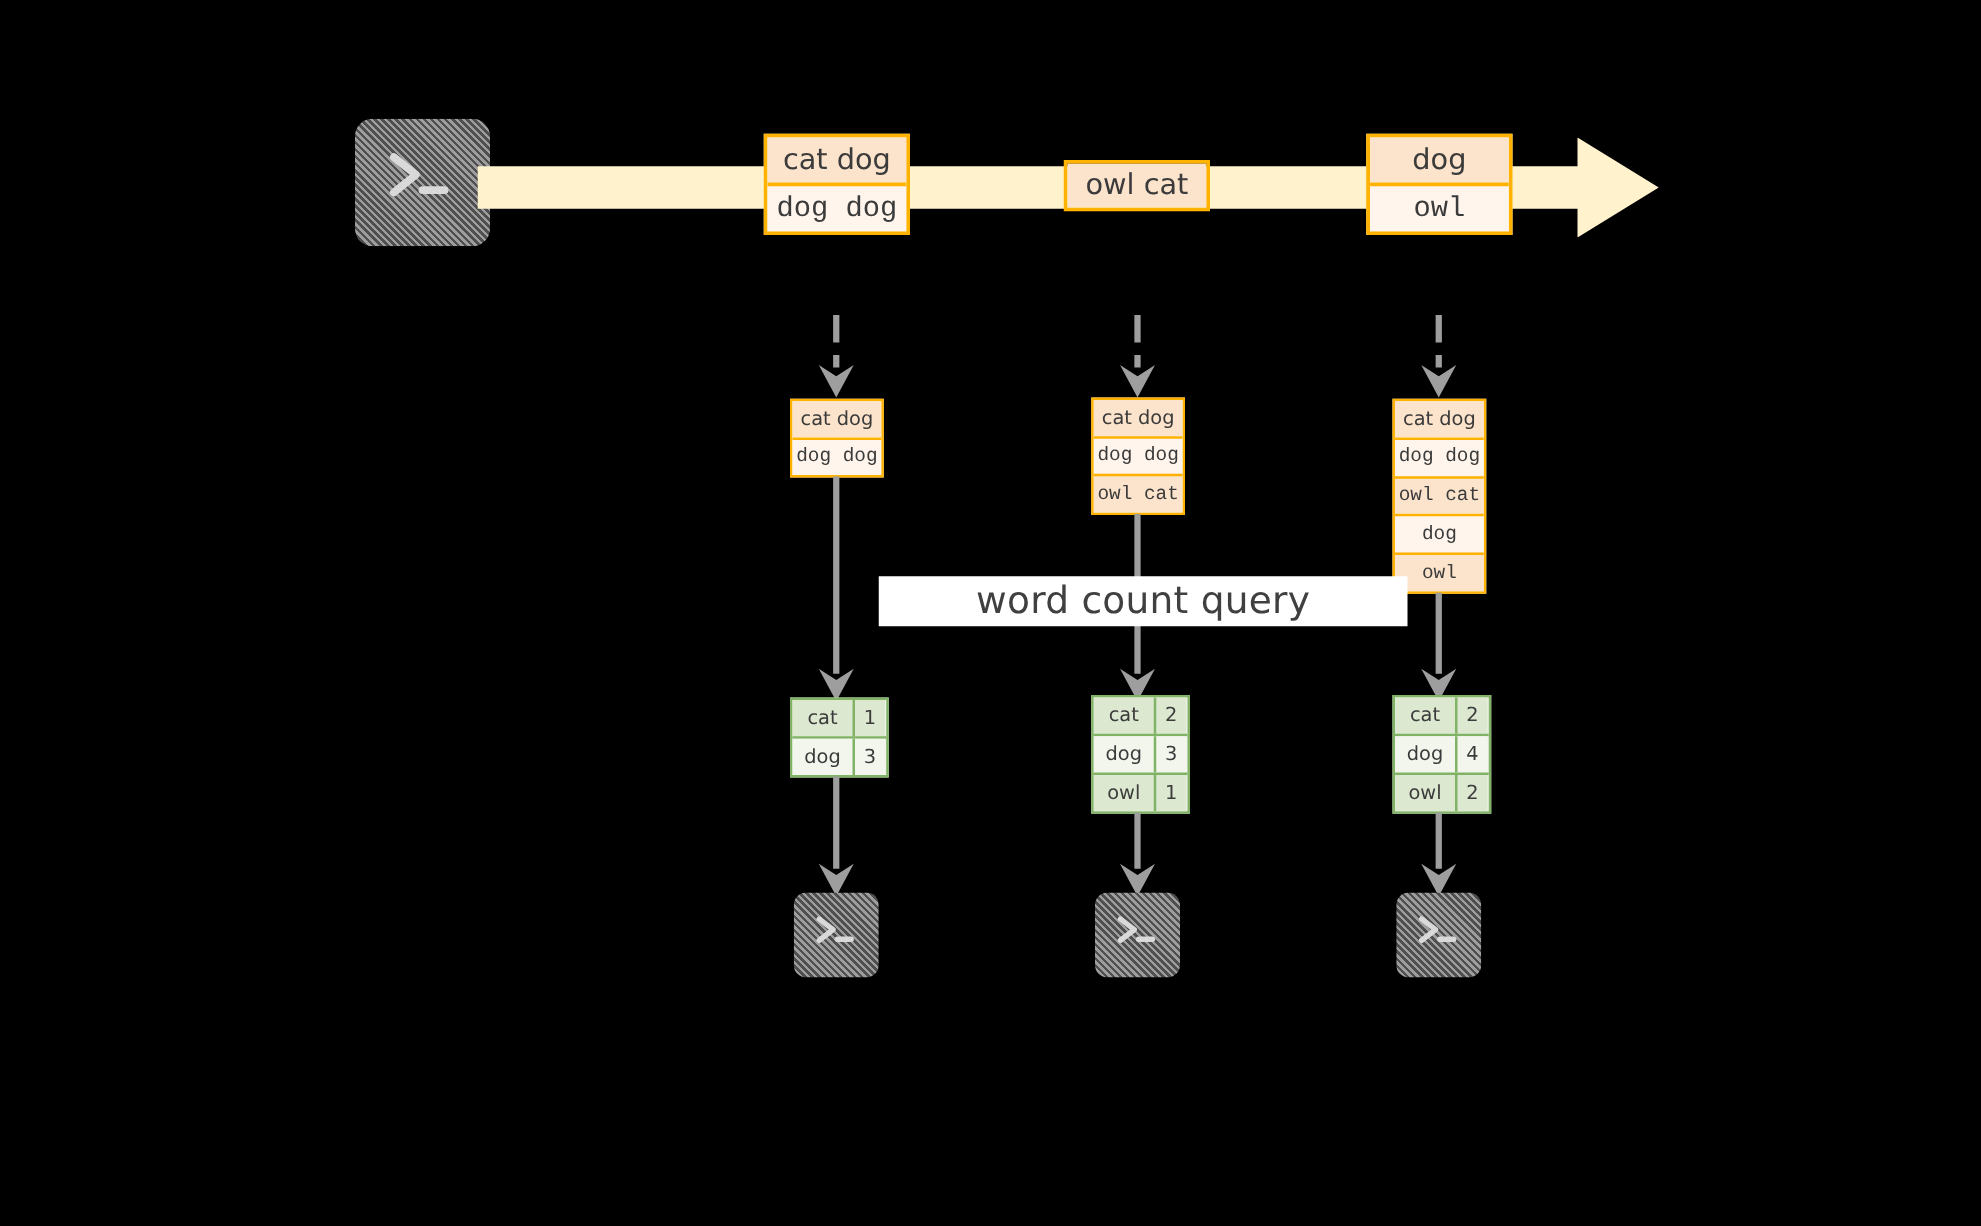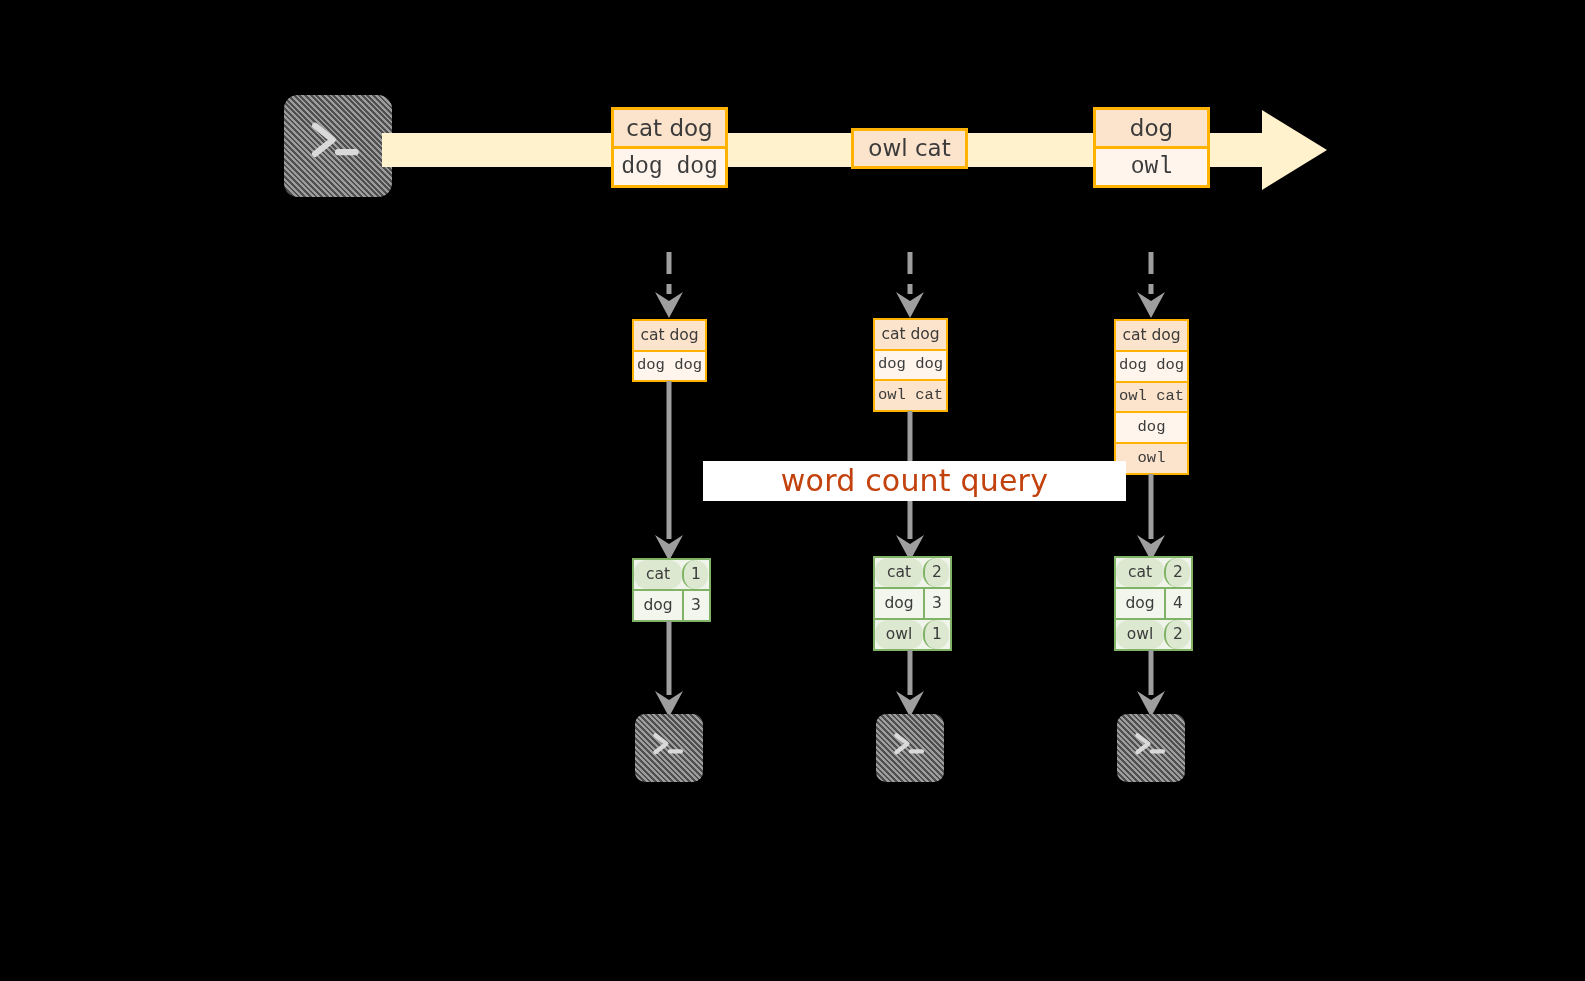--- a/index.html
+++ b/index.html
@@ -71,34 +71,34 @@
   .gtable .grow{
     flex:1 1 auto;display:flex;
   }
   .gtable .grow + .grow{border-top:2.5px solid #81B366;}
   .gtable .gc{
     display:flex;align-items:center;justify-content:center;
     font-size:15.5px;color:#3b3b3b;box-sizing:border-box;line-height:1;
   }
   .gtable .gc.word{width:48px;}
   .gtable .gc.num{width:26px;border-left:2.5px solid #81B366;}
-  .gtable .grow.dark .gc{background:#DCE8D0;border-radius:13px;}
+  .gtable .grow.dark .gc{background:#DCE8D0;}
   .gtable .grow.light .gc{background:#F2F6ED;}
 
   
   .varrow{position:absolute;}
   .varrow svg{display:block;}
 
   
   .band{
     position:absolute;background:#FFFFFF;
     display:flex;align-items:center;justify-content:center;
   }
   .band .band-text{
-    font-size:30px;color:#c2410c;white-space:nowrap;line-height:1;
+    font-size:30px;color:#404040;white-space:nowrap;line-height:1;
     letter-spacing:.2px;
   }
 </style>
 </head>
 <body>
 
 <div id="stage">
 
   <div class="terminal" style="left:268px;top:95px;width:108px;height:102px;">
     <span class="prompt">

